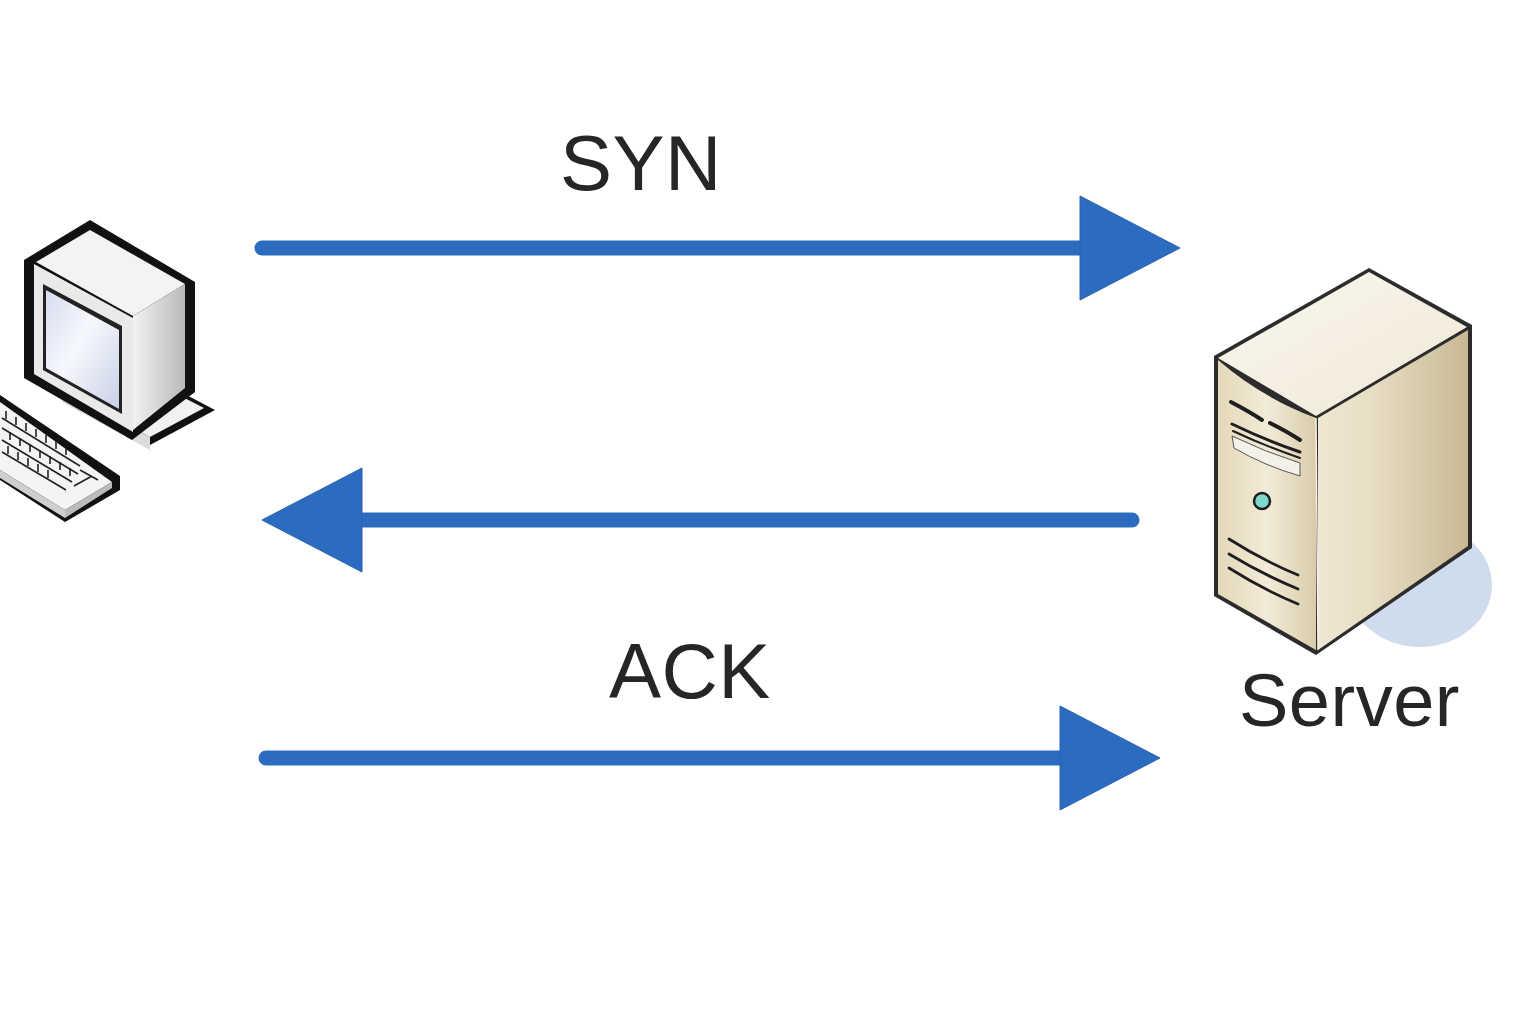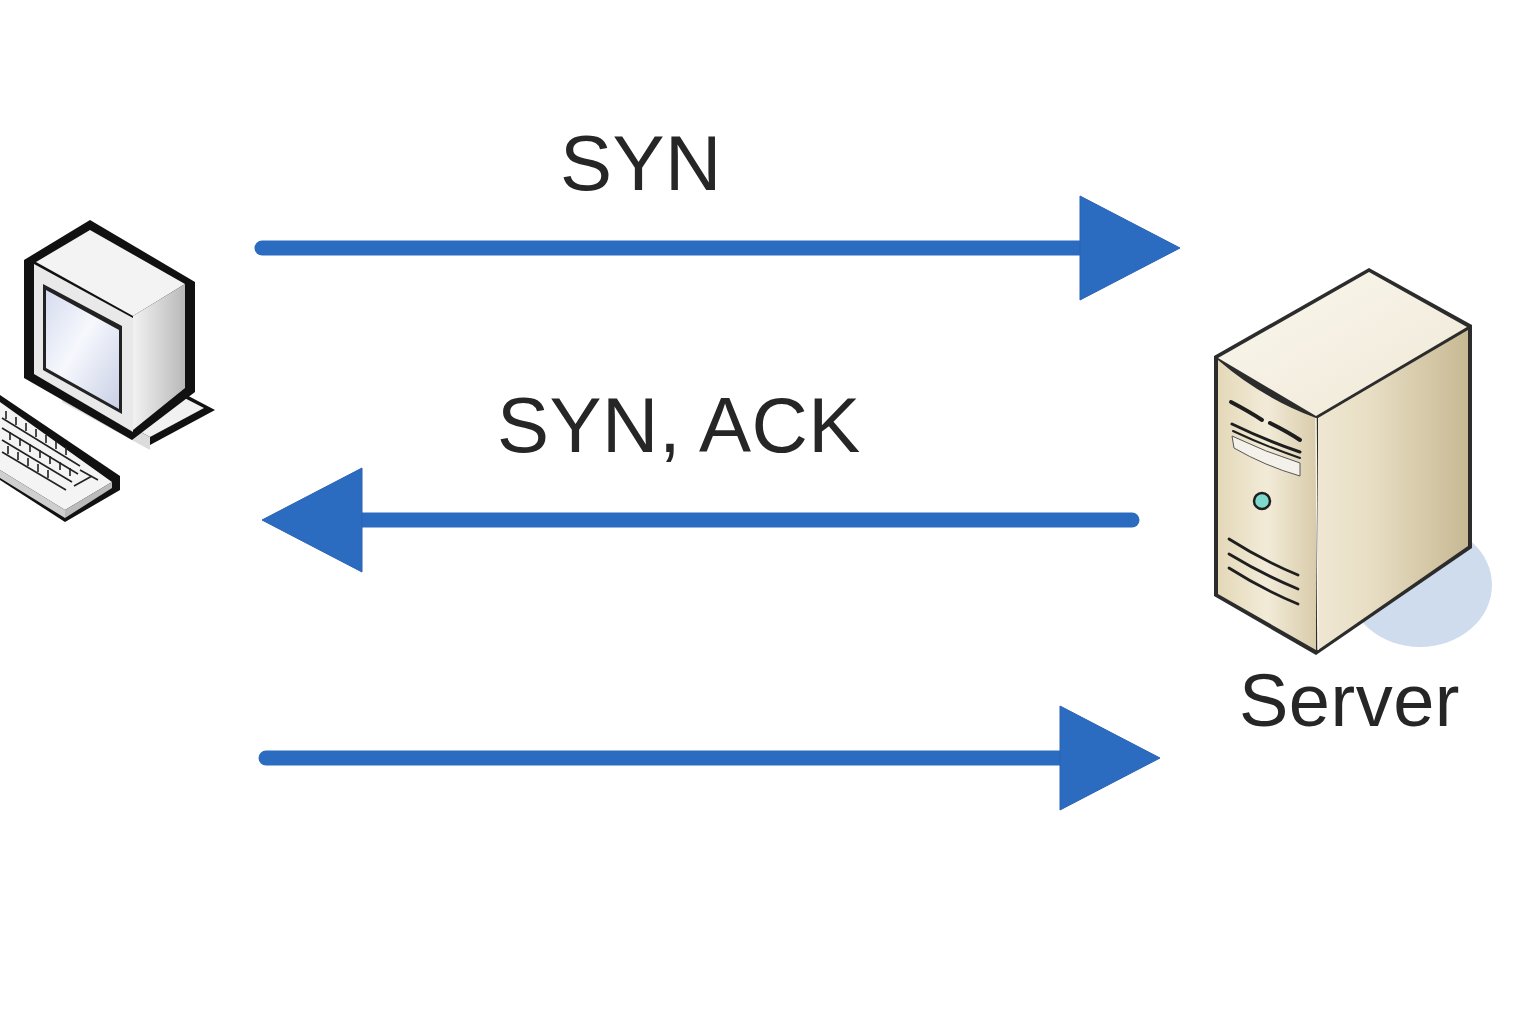--- a/index.html
+++ b/index.html
@@ -138,15 +138,15 @@
           <polygon points="262,520 362,468 362,572" fill="#2b6cc0" stroke="#2a62b4" stroke-width="1"></polygon>
         </g>
         <g>
           <line x1="266" y1="758" x2="1064" y2="758" stroke="#2b6cc0" stroke-width="15" stroke-linecap="round"></line>
           <polygon points="1160,758 1060,706 1060,810" fill="#2b6cc0" stroke="#2a62b4" stroke-width="1"></polygon>
         </g>
       </g>
   </svg>
 
   <div class="label" id="lbl-syn">SYN</div>
-  <div class="label" id="lbl-synack">SYN, ACK</div>
+  <div class="label" id="lbl-ack">ACK</div>
   <div class="label" id="lbl-server">Server</div>
 </div>
 
 </body></html>

